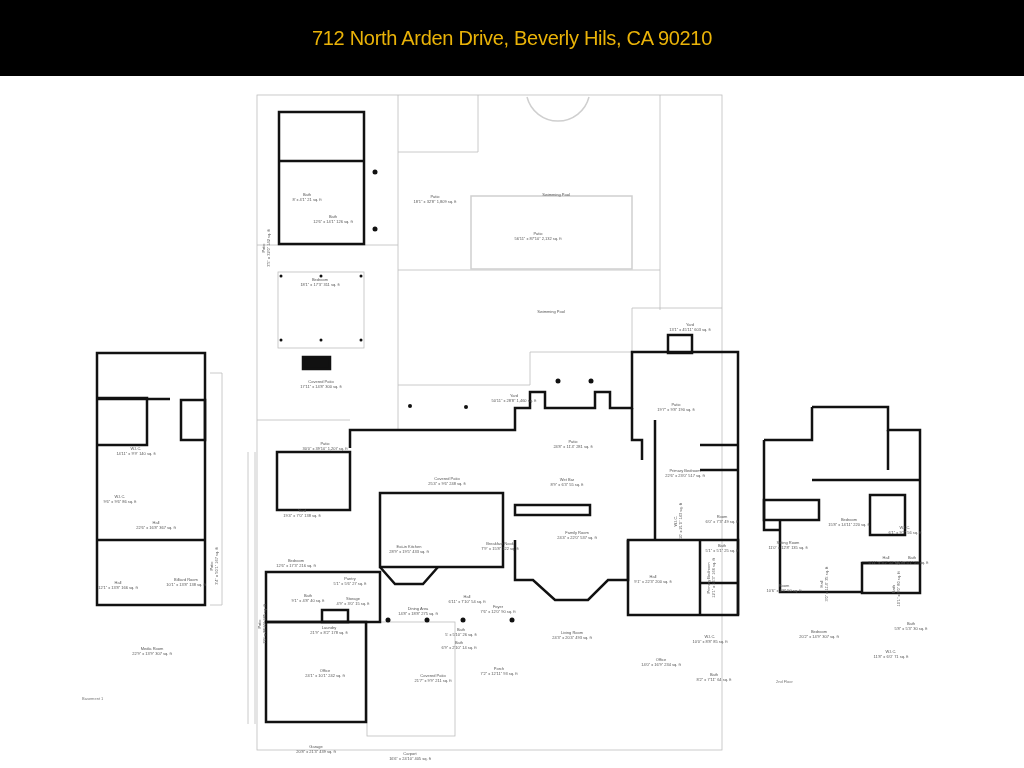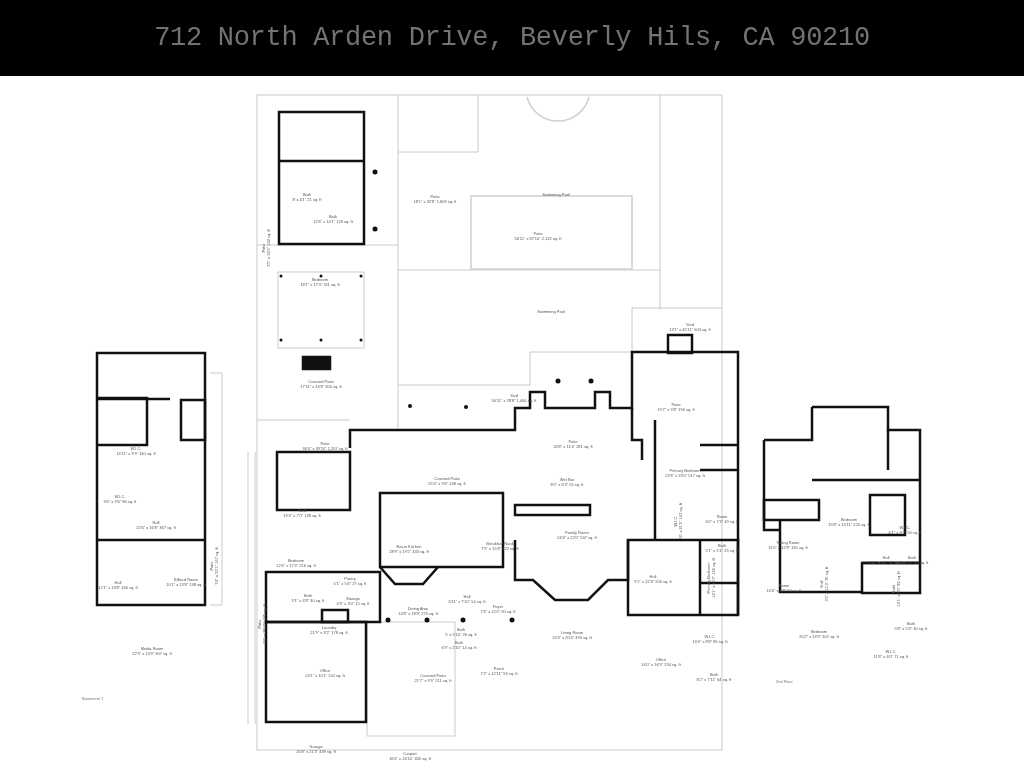--- a/index.html
+++ b/index.html
@@ -1,18 +1,18 @@
 <!DOCTYPE html>
 <html><head>
 <meta charset="utf-8">
 <style>
   html,body{margin:0;padding:0;}
   body{width:1024px;height:768px;background:#ffffff;position:relative;overflow:hidden;font-family:"Liberation Sans",sans-serif;}
   .header{position:absolute;left:0;top:0;width:1024px;height:76px;background:#000;display:flex;align-items:center;justify-content:center;}
-  .header-title{color:#737373;font-family:Liberation Mono, monospace;font-size:27px;font-weight:300;letter-spacing:-0.3px;}
+  .header-title{color:#eab308;font-family:Liberation Sans, sans-serif;font-size:20px;font-weight:300;letter-spacing:-0.3px;}
   .plan{position:absolute;left:0;top:76px;width:1024px;height:692px;}
   svg{position:absolute;left:0;top:0;}
   .lbl{position:absolute;transform:translate(-50%,-50%);text-align:center;font-size:4px;line-height:5px;color:#555;white-space:nowrap;}
   .lbl .nm{display:block;}
   .lbl .dm{display:block;}
   .lbl.v{transform:translate(-50%,-50%) rotate(-90deg);}
   .floor-lbl{position:absolute;font-size:4px;color:#777;}
 </style>
 </head>
 <body>

